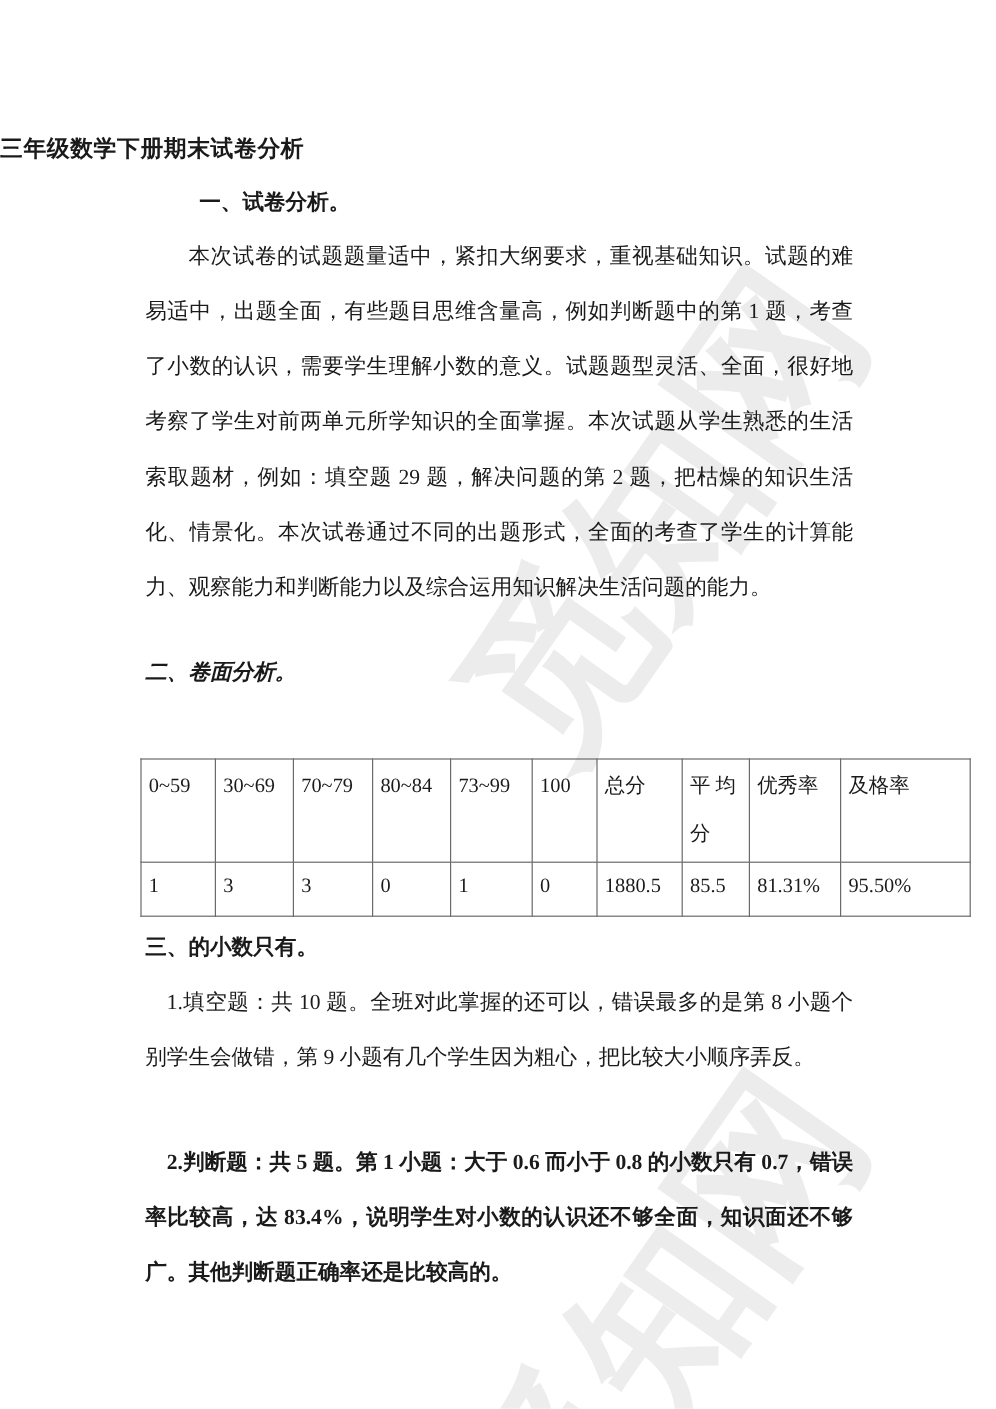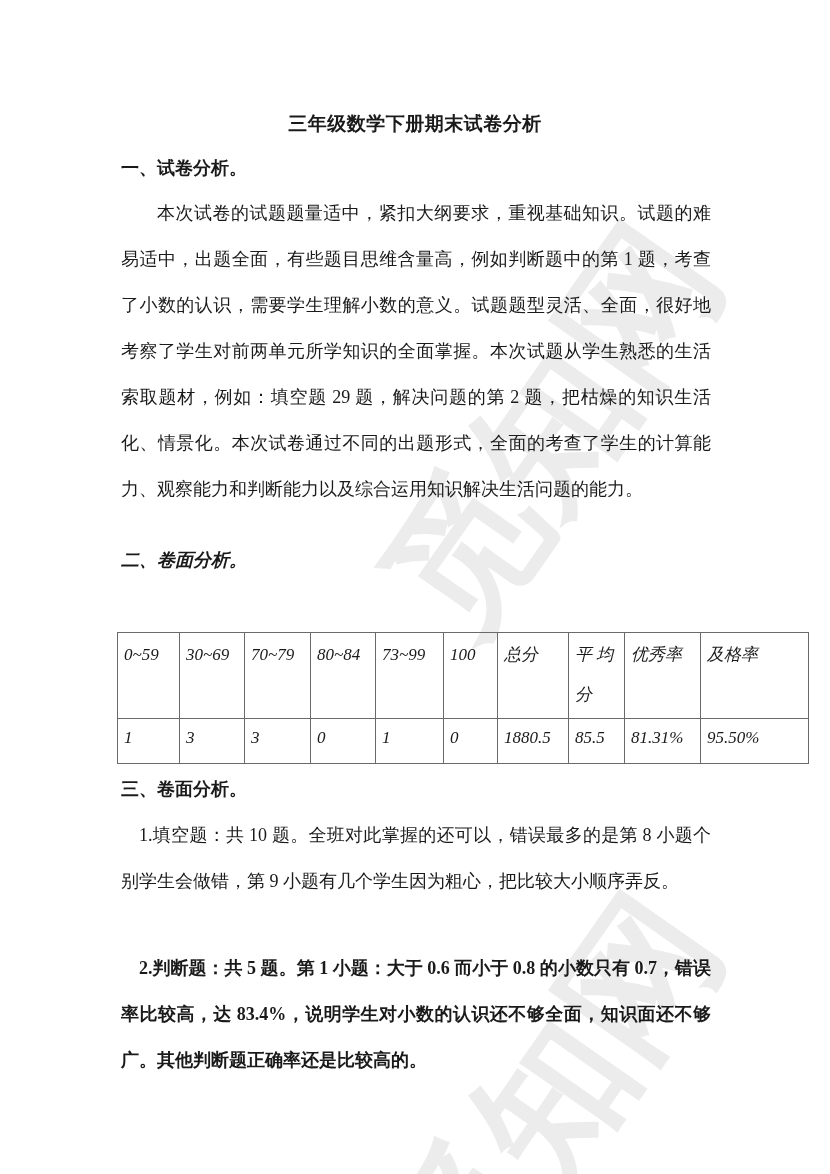--- a/index.html
+++ b/index.html
@@ -4,59 +4,59 @@
 <style>
   html, body { margin: 0; padding: 0; background: #ffffff; }
   body {
     width: 830px; height: 1174px; position: relative; overflow: hidden;
     font-family: "Liberation Serif", "DejaVu Serif", serif;
     color: #1a1a1a;
   }
   .page { position: absolute; left: 0; top: 0; width: 830px; height: 1174px; }
   .title {
     position: absolute; left: 0; width: 830px; top: 111px;
-    text-align: center; font-size: 19px; font-weight: bold; letter-spacing: 0.5px;
+    text-align: left; font-size: 19px; font-weight: bold; letter-spacing: 0.5px;
   }
   .heading {
     position: absolute; left: 121px; font-size: 18px; font-weight: bold;
   }
   .para {
     position: absolute; left: 121px; width: 590px;
     font-size: 18px; line-height: 46px; text-align: justify;
     text-indent: 36px;
   }
   .para.noindent { text-indent: 0; }
   .para.indent-half { text-indent: 18px; }
   table.scores {
     position: absolute; left: 117px; top: 632px;
     border-collapse: collapse; font-size: 17px;
   }
   table.scores td {
     border: 1px solid #6a6a6a; vertical-align: top;
-    padding: 10px 6px 0 6px; box-sizing: border-box; font-style: italic;
+    padding: 10px 6px 0 6px; box-sizing: border-box;
   }
   table.scores tr.head td { height: 86px; line-height: 40px; padding-top: 2px; }
   table.scores tr.vals td { height: 45px; padding-top: 9px; }
   .watermark {
     position: absolute; pointer-events: none; opacity: 0.07;
     font-size: 150px; font-weight: bold; color: #000;
     transform: rotate(-55deg);
   }
 </style>
 </head>
 <body>
 
 <div class="page">
 
   <div class="watermark" style="left:330px; top:330px;">觅知网</div>
   <div class="watermark" style="left:330px; top:1000px;">觅知网</div>
 
   <div class="title">三年级数学下册期末试卷分析</div>
 
-  <div class="heading" style="top:156px;">一、试卷分析。</div>
+  <div class="heading" style="top:156px;margin-left:45px;">一、试卷分析。</div>
   <div class="para" style="top:190px;">本次试卷的试题题量适中，紧扣大纲要求，重视基础知识。试题的难易适中，出题全面，有些题目思维含量高，例如判断题中的第 1 题，考查了小数的认识，需要学生理解小数的意义。试题题型灵活、全面，很好地考察了学生对前两单元所学知识的全面掌握。本次试题从学生熟悉的生活索取题材，例如：填空题 29 题，解决问题的第 2 题，把枯燥的知识生活化、情景化。本次试卷通过不同的出题形式，全面的考查了学生的计算能力、观察能力和判断能力以及综合运用知识解决生活问题的能力。</div>
 
   <div class="heading" style="top:548px;font-style:italic;">二、卷面分析。</div>
 
   <table class="scores">
     <tbody>
         <tr class="head">
       <td style="width:62px">0~59</td>
       <td style="width:65px">30~69</td>
       <td style="width:66px">70~79</td>
@@ -76,17 +76,17 @@
       <td>1</td>
       <td>0</td>
       <td>1880.5</td>
       <td>85.5</td>
       <td>81.31%</td>
       <td>95.50%</td>
     </tr>
   </tbody>
     </table>
 
-  <div class="heading" style="top:777px;">三、卷面分析。</div>
+  <div class="heading" style="top:777px;">三、的小数只有。</div>
   <div class="para indent-half" style="top:812px;">1.填空题：共 10 题。全班对此掌握的还可以，错误最多的是第 8 小题个别学生会做错，第 9 小题有几个学生因为粗心，把比较大小顺序弄反。</div>
   <div class="para indent-half" style="top:945px;font-weight:bold;">2.判断题：共 5 题。第 1 小题：大于 0.6 而小于 0.8 的小数只有 0.7，错误率比较高，达 83.4%，说明学生对小数的认识还不够全面，知识面还不够广。其他判断题正确率还是比较高的。</div>
 
 </div>
 
 </body></html>

